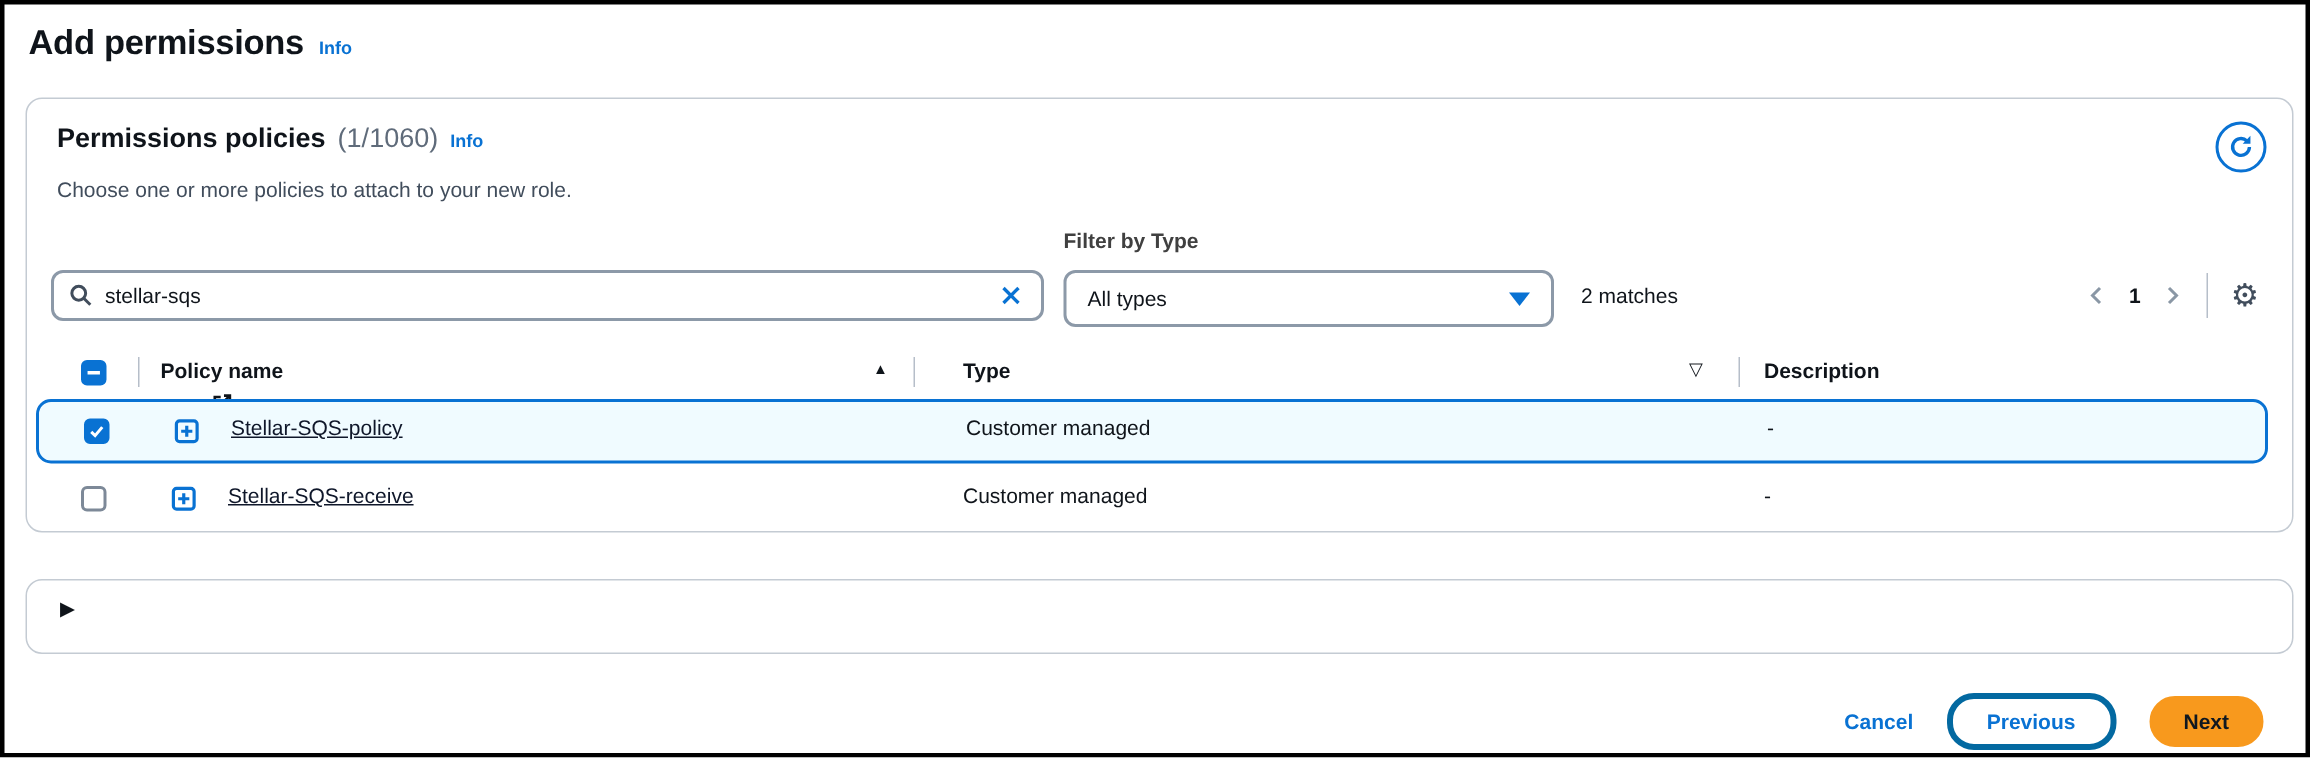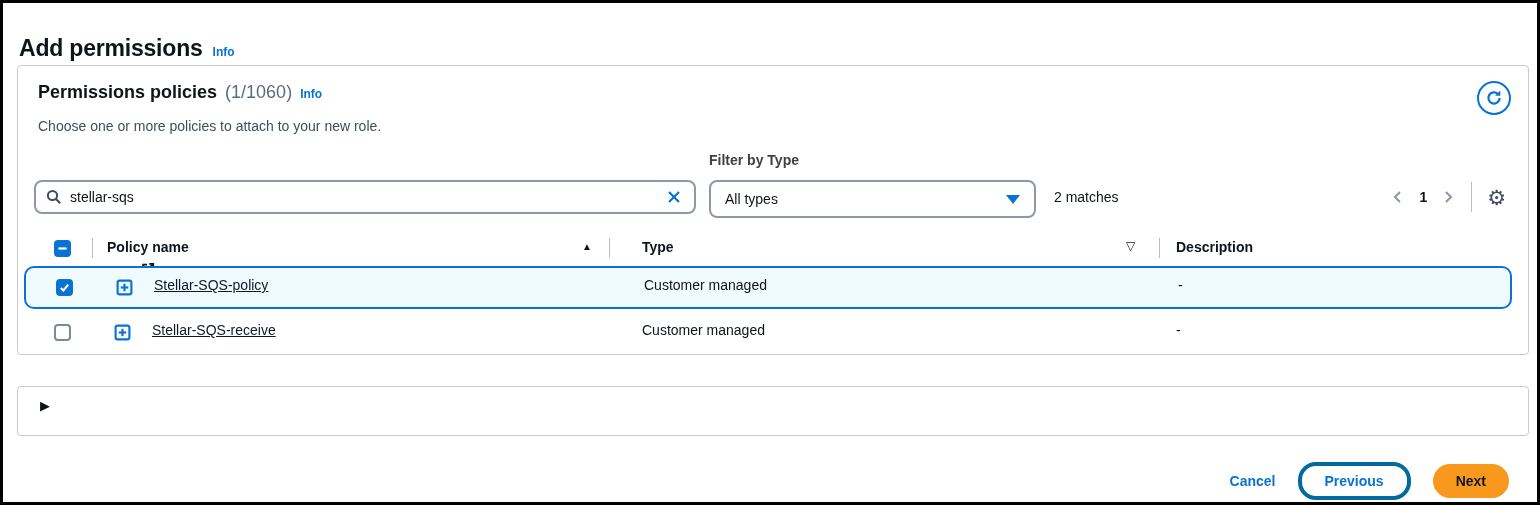--- a/index.html
+++ b/index.html
@@ -4,27 +4,27 @@
 <style>
   * { margin:0; padding:0; box-sizing:border-box; }
   body { background:#fff; font-family:"Liberation Sans", sans-serif; }
   .screen {
     position:relative; width:1540px; height:505px;
     border:3px solid #000; background:#fff; overflow:hidden;
     color:#0f141a;
   }
   
   .page-header { position:absolute; left:16px; top:12px; display:flex; align-items:baseline; gap:10px; }
-  .page-title { font-size:23px; font-weight:bold; color:#0f141a; letter-spacing:-0.2px;margin-top:20px; }
+  .page-title { font-size:23px; font-weight:bold; color:#0f141a; letter-spacing:-0.2px; }
   .info-link { font-size:12px; font-weight:bold; color:#0972d3; text-decoration:none; cursor:pointer; }
 
   
   .card {
     position:absolute; left:14px; width:1512px; background:#fff;
-    border:1px solid #c4cbd3; border-radius:4px;
+    border:1px solid #c4cbd3; border-radius:11px;
   }
   .card-policies { top:62px; height:290px; }
   .card-boundary { top:383px; height:50px; }
 
   .panel-head { position:absolute; left:20px; top:16px; display:flex; align-items:baseline; gap:8px; }
   .panel-title { font-size:18px; font-weight:bold; color:#0f141a; }
   .panel-counter { font-size:18px; color:#5f6b7a; font-weight:normal; }
   .panel-desc { position:absolute; left:20px; top:52px; font-size:14px; color:#414d5c; }
 
   .refresh-btn {

